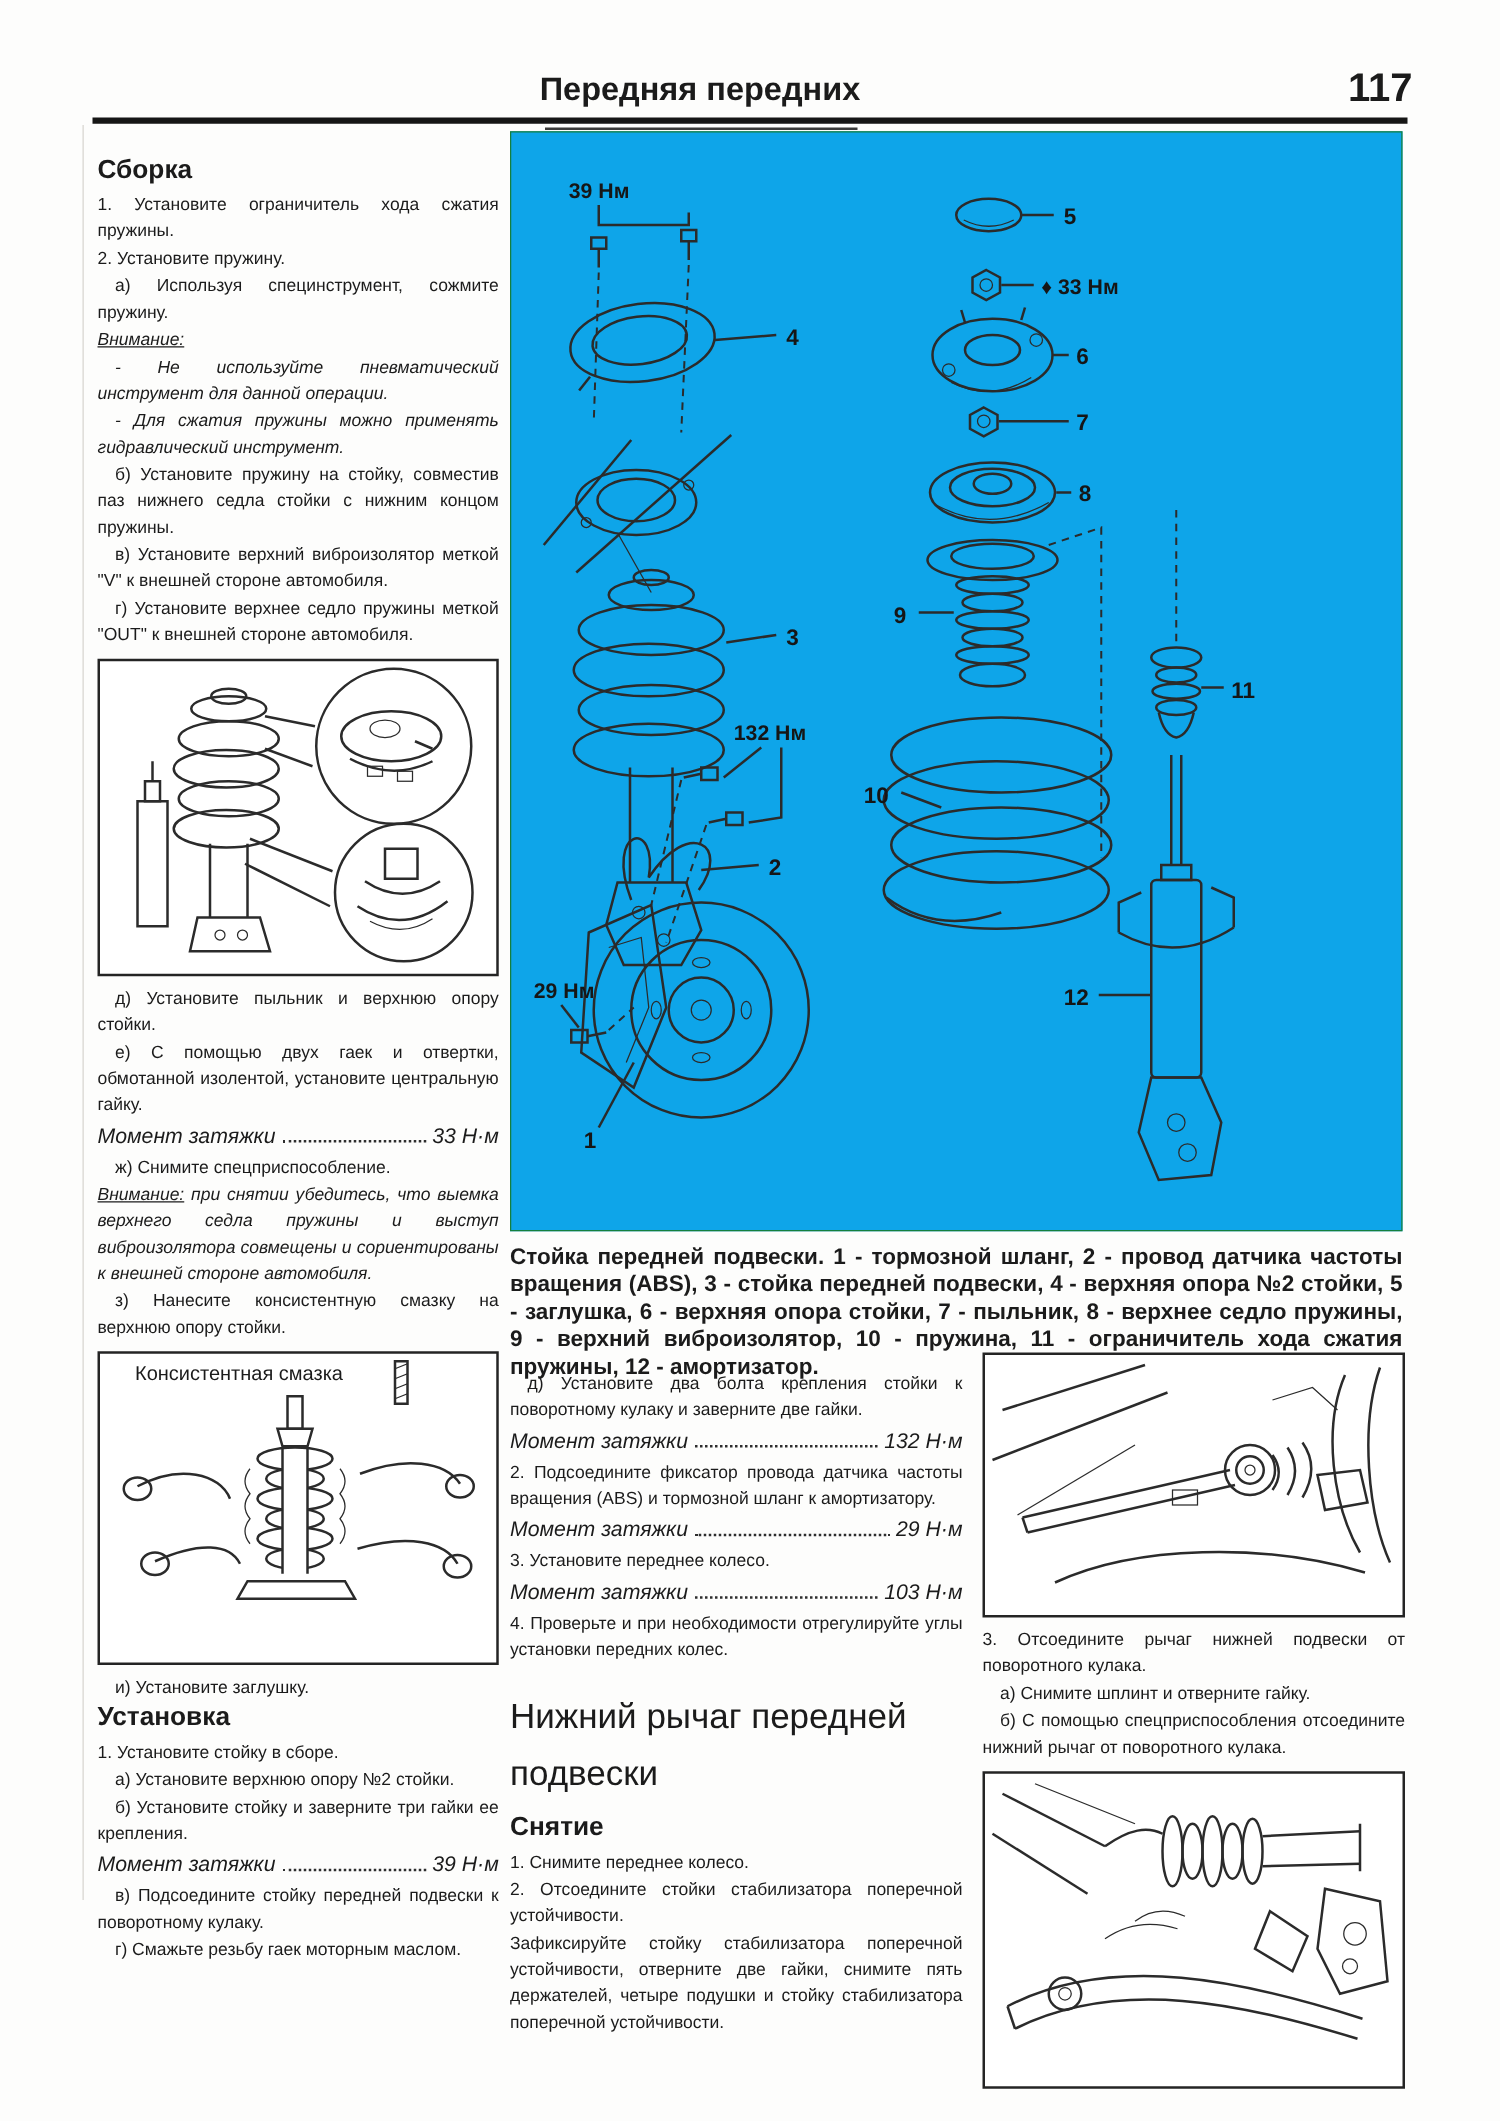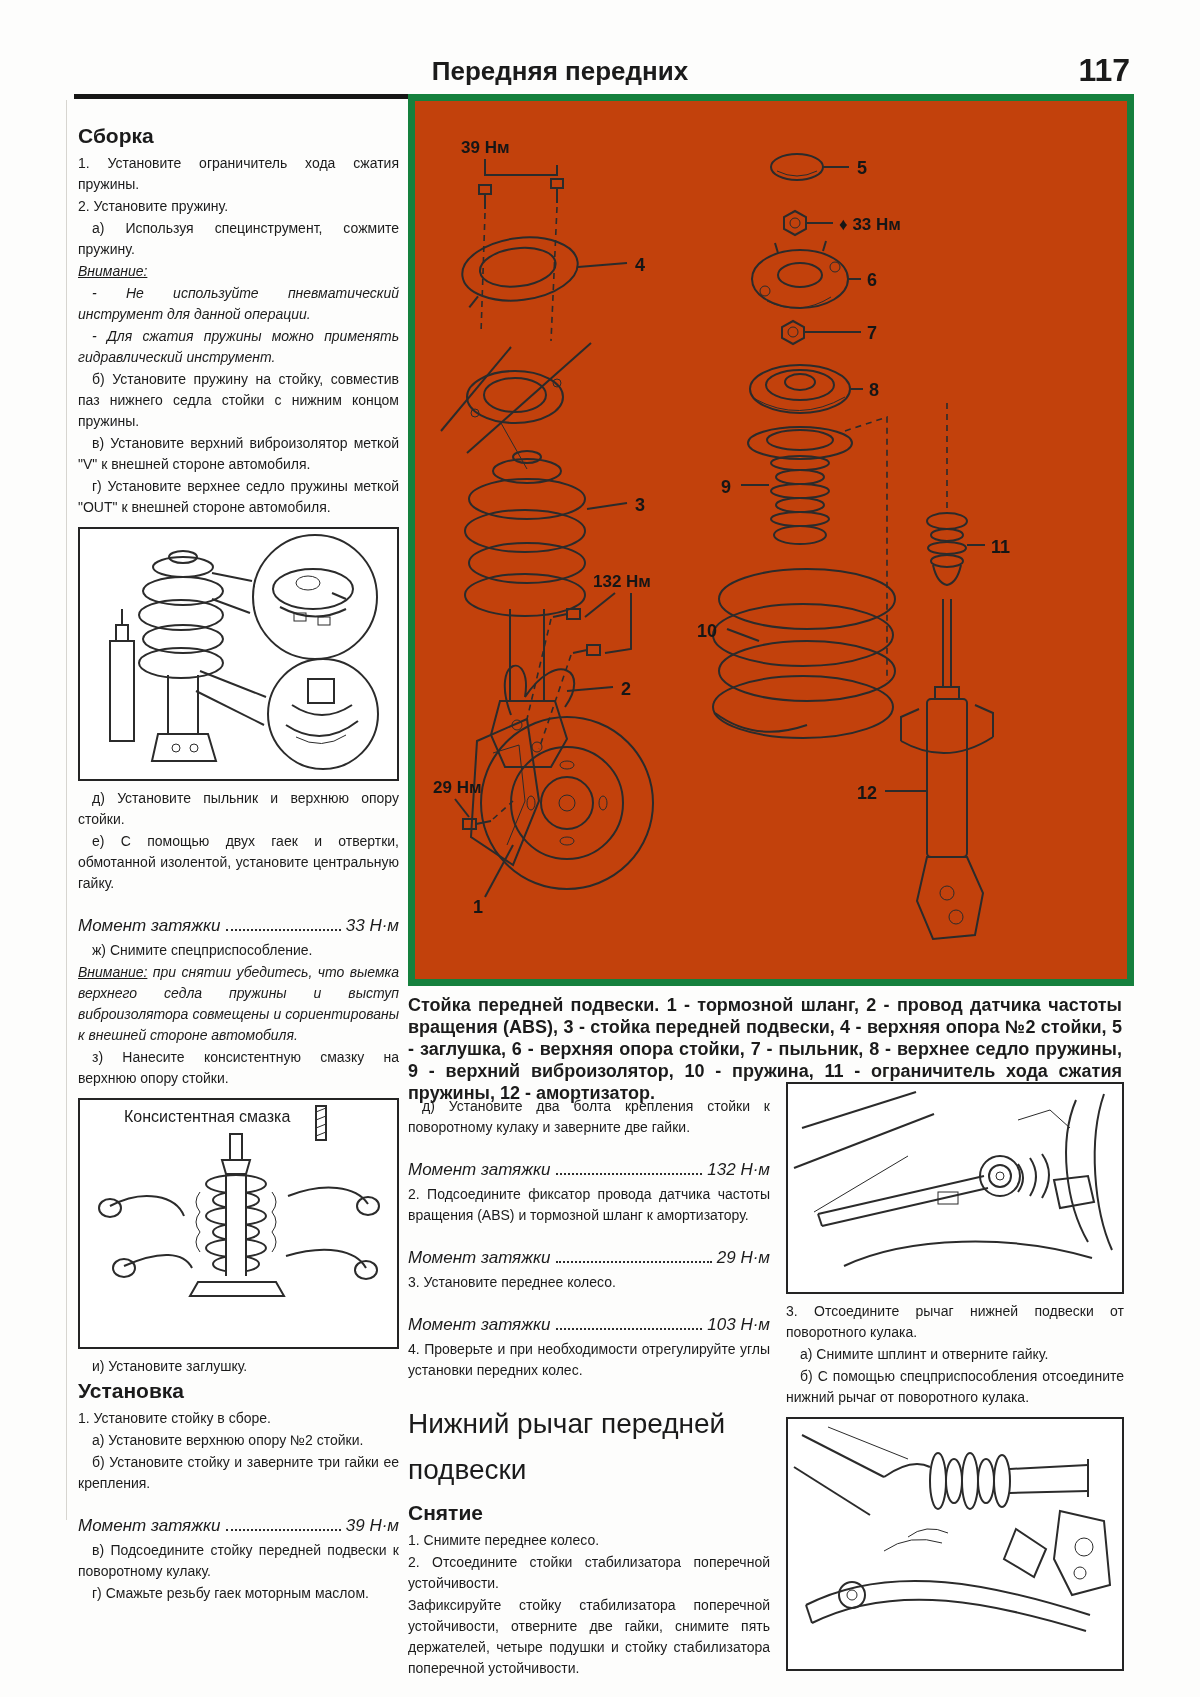--- a/index.html
+++ b/index.html
@@ -23,34 +23,34 @@
   .col-mid{left:408px;top:1096px;width:362px;}
   .col-right{left:786px;top:1082px;width:338px;}
 
   .p{margin:0 0 1px 0;font-size:14px;line-height:21px;text-align:justify;}
   .ind{text-indent:14px;}
   .it{font-style:italic;}
   .u{text-decoration:underline;}
   .h1{font-size:21px;font-weight:bold;margin:2px 0 5px 0;}
   .h1-top{margin-top:16px;}
   .h-big{font-size:28px;line-height:46px;font-weight:normal;margin:20px 0 8px 0;text-align:left;}
-  .torque{display:flex;align-items:baseline;font-style:italic;font-size:17px;line-height:21px;margin:21px 0 4px 0;}
+  .torque{display:flex;align-items:baseline;font-style:italic;font-size:17px;line-height:21px;margin:4px 0 4px 0;}
   .torque .leader{flex:1;border-bottom:2.5px dotted #2e2e2e;margin:0 5px 3px 6px;min-width:30px;}
   .torque .val{white-space:nowrap;}
 
   .figure{border:2.5px solid #242424;background:#fff;margin:9px 0 7px 0;position:relative;}
-  .fig-label{position:absolute;left:44px;top:8px;font-size:16px;}
+  .fig-label{position:absolute;left:28px;top:8px;font-size:16px;}
   svg{display:block;}
   .sk{stroke:#2b2b2b;fill:none;}
   .sk2{stroke:#2b2b2b;fill:none;stroke-width:2;}
   .dash{stroke:#2b2b2b;fill:none;stroke-width:1.6;stroke-dasharray:6 5;}
   text.dlabel{font-family:"Liberation Sans",sans-serif;font-size:18px;font-weight:bold;fill:#161616;}
   text.dtorque{font-family:"Liberation Sans",sans-serif;font-size:17px;font-weight:bold;fill:#161616;}
 
-  .diagram-frame{left:408px;top:94px;width:712px;height:878px;border:7px solid #15803d;background:#c2410c;}
+  .diagram-frame{left:408px;top:105px;width:712px;height:878px;border:1px solid #15803d;background:#0ea5e9;}
   .caption{left:408px;top:994px;width:714px;font-size:18px;line-height:22px;font-weight:bold;text-align:justify;}
 </style>
 </head>
 <body>
 
 <div class="abs page-header-title">Передняя передних</div>
 <div class="abs page-number">117</div>
 <div class="abs header-rule"></div>
 <div class="abs header-rule-thin"></div>
 <div class="abs scan-edge"></div>

